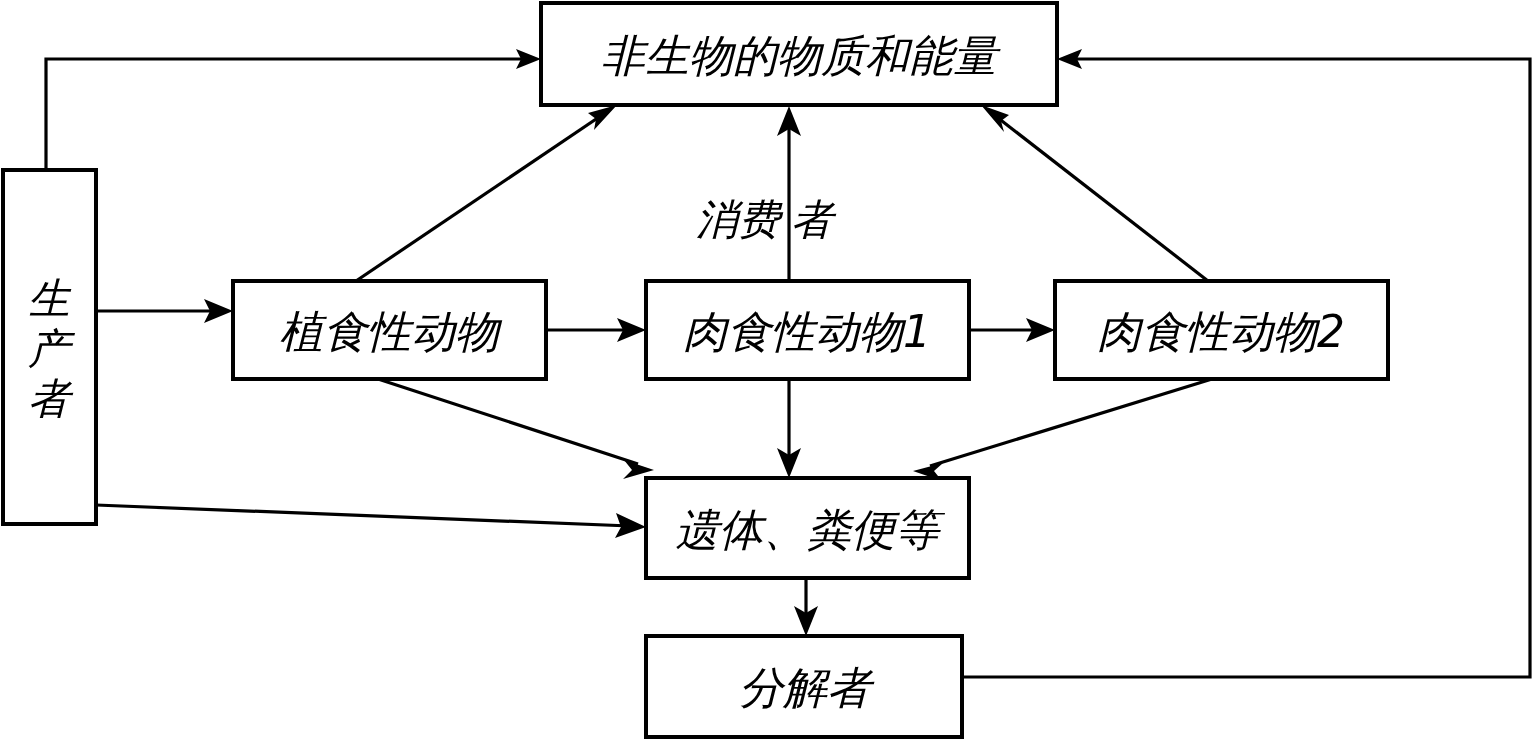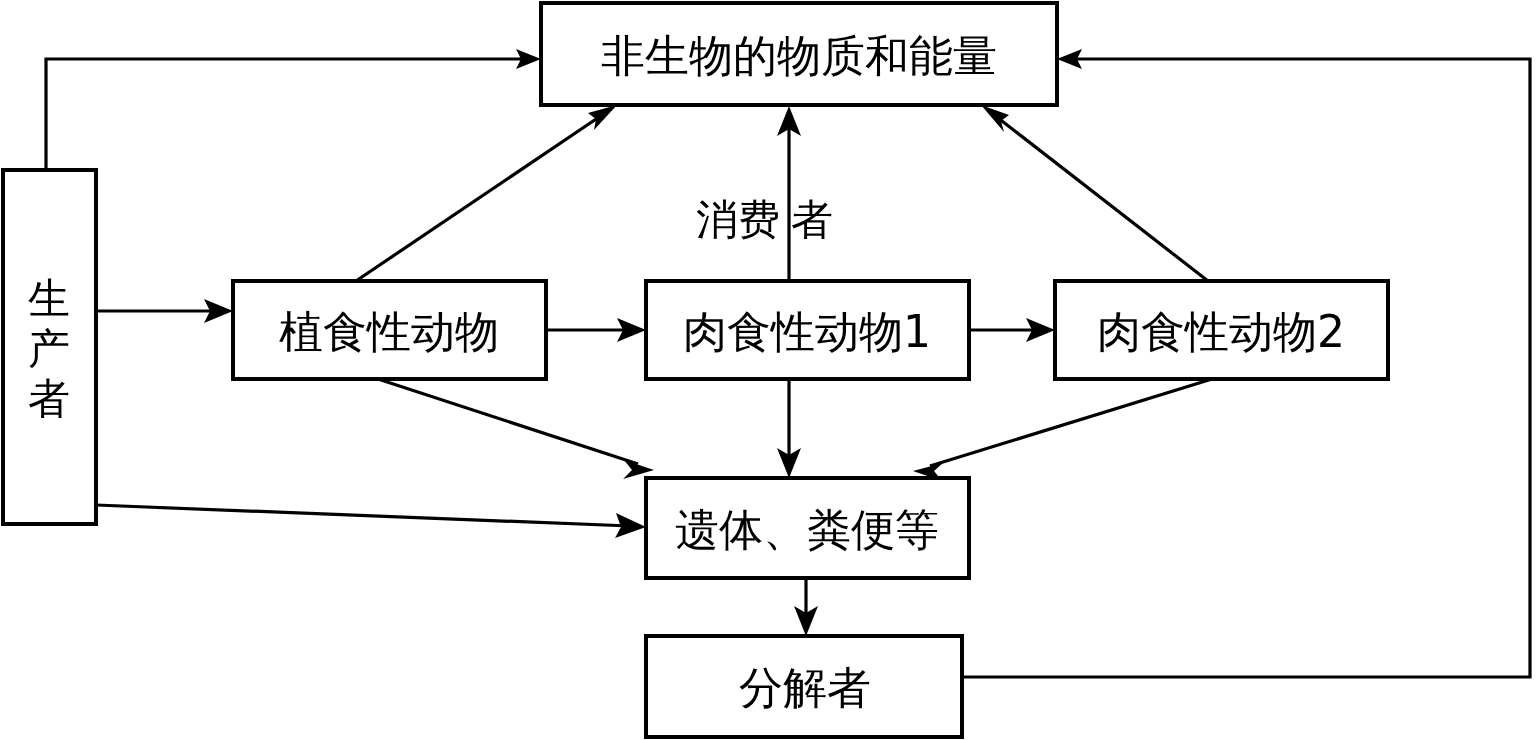--- a/index.html
+++ b/index.html
@@ -11,20 +11,21 @@
     width: 1536px;
     height: 740px;
     overflow: hidden;
     font-family: "DejaVu Sans", "Liberation Sans", sans-serif;
   }
   #diagram-root {
     position: relative;
     width: 1536px;
     height: 740px;
     background: #ffffff;
+    font-style: italic;
   }
   svg.canvas {
     position: absolute;
     top: 0;
     left: 0;
     width: 1536px;
     height: 740px;
   }
   .node-rect {
     fill: #ffffff;

